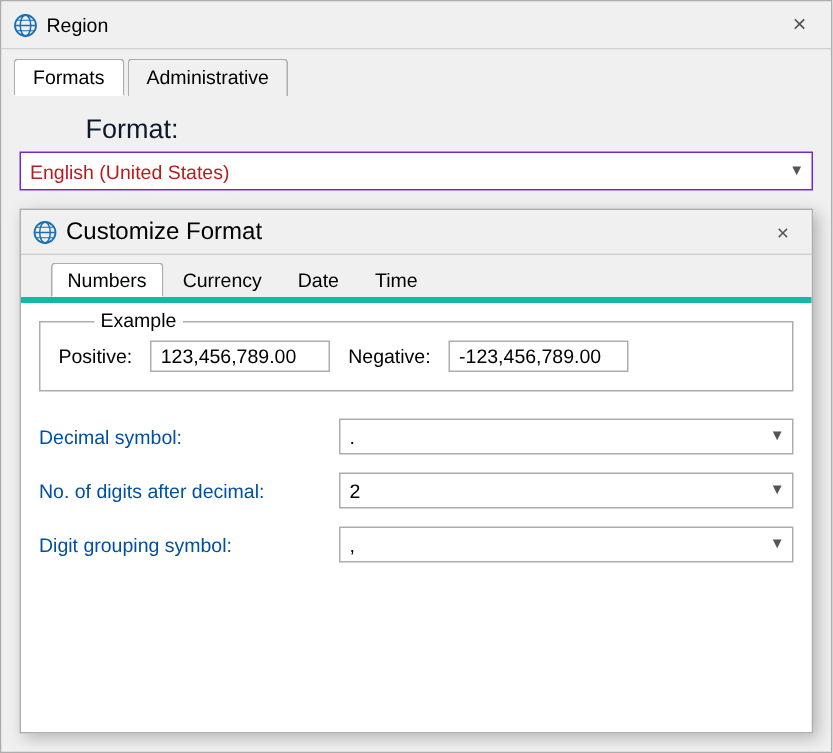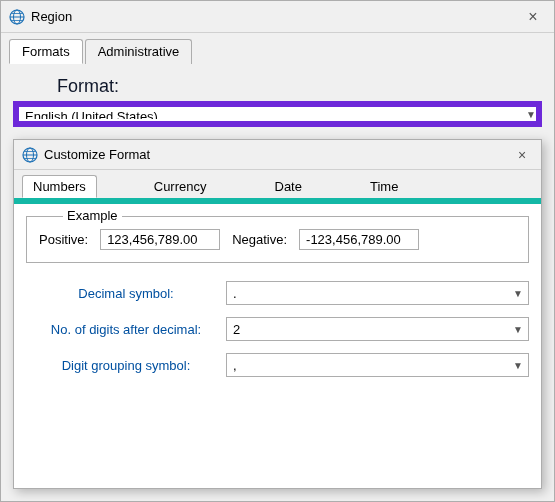--- a/index.html
+++ b/index.html
@@ -99,27 +99,27 @@
     }
 
     .format-select-wrapper {
       position: relative;
       margin-bottom: 12px;
     }
 
     .format-select {
       width: 100%;
       height: 26px;
-      border: 6px solid #6d28d9;
+      border: 1px solid #6d28d9;
       background: #fff;
       padding: 2px 24px 2px 6px;
       font-size: 13px;
       appearance: none;
       cursor: pointer;
-      color: #000000;
+      color: #b91c1c;
     }
 
     .select-arrow {
       position: absolute;
       right: 6px;
       top: 50%;
       transform: translateY(-50%);
       pointer-events: none;
       font-size: 10px;
       color: #555;
@@ -147,44 +147,43 @@
     }
 
     .inner-title-icon {
       width: 14px;
       height: 14px;
       margin-right: 6px;
     }
 
     .inner-title-text {
       flex: 1;
-      font-size: 13px;
+      font-size: 16px;
       color: #000;
     }
 
     .inner-close-btn {
       width: 22px;
       height: 22px;
       display: flex;
       align-items: center;
       justify-content: center;
       cursor: pointer;
       font-size: 14px;
       color: #555;
       border-radius: 2px;
     }
 
     
     .inner-tabs {
       display: flex;
-      padding: 5px 8px 0 8px;
-      background: #f0f0f0;
-      border-bottom: 6px solid #14b8a6;
+      padding: 5px 8px 0 20px;
+      background: #f0f0f0;
+      border-bottom: 4px solid #14b8a6;
       flex-shrink: 0;
-      gap: 44px;
     }
 
     .inner-tab {
       padding: 3px 10px;
       border: 1px solid transparent;
       background: transparent;
       cursor: pointer;
       font-size: 13px;
       margin-right: 2px;
       border-radius: 3px 3px 0 0;
@@ -251,21 +250,20 @@
       align-items: center;
       margin-bottom: 8px;
       min-height: 28px;
     }
 
     .setting-label {
       color: #0050a0;
       font-size: 13px;
       flex: 0 0 200px;
       white-space: nowrap;
-      text-align: center;
     }
 
     .setting-select-wrapper {
       position: relative;
       flex: 1;
     }
 
     .setting-select {
       width: 100%;
       height: 24px;

